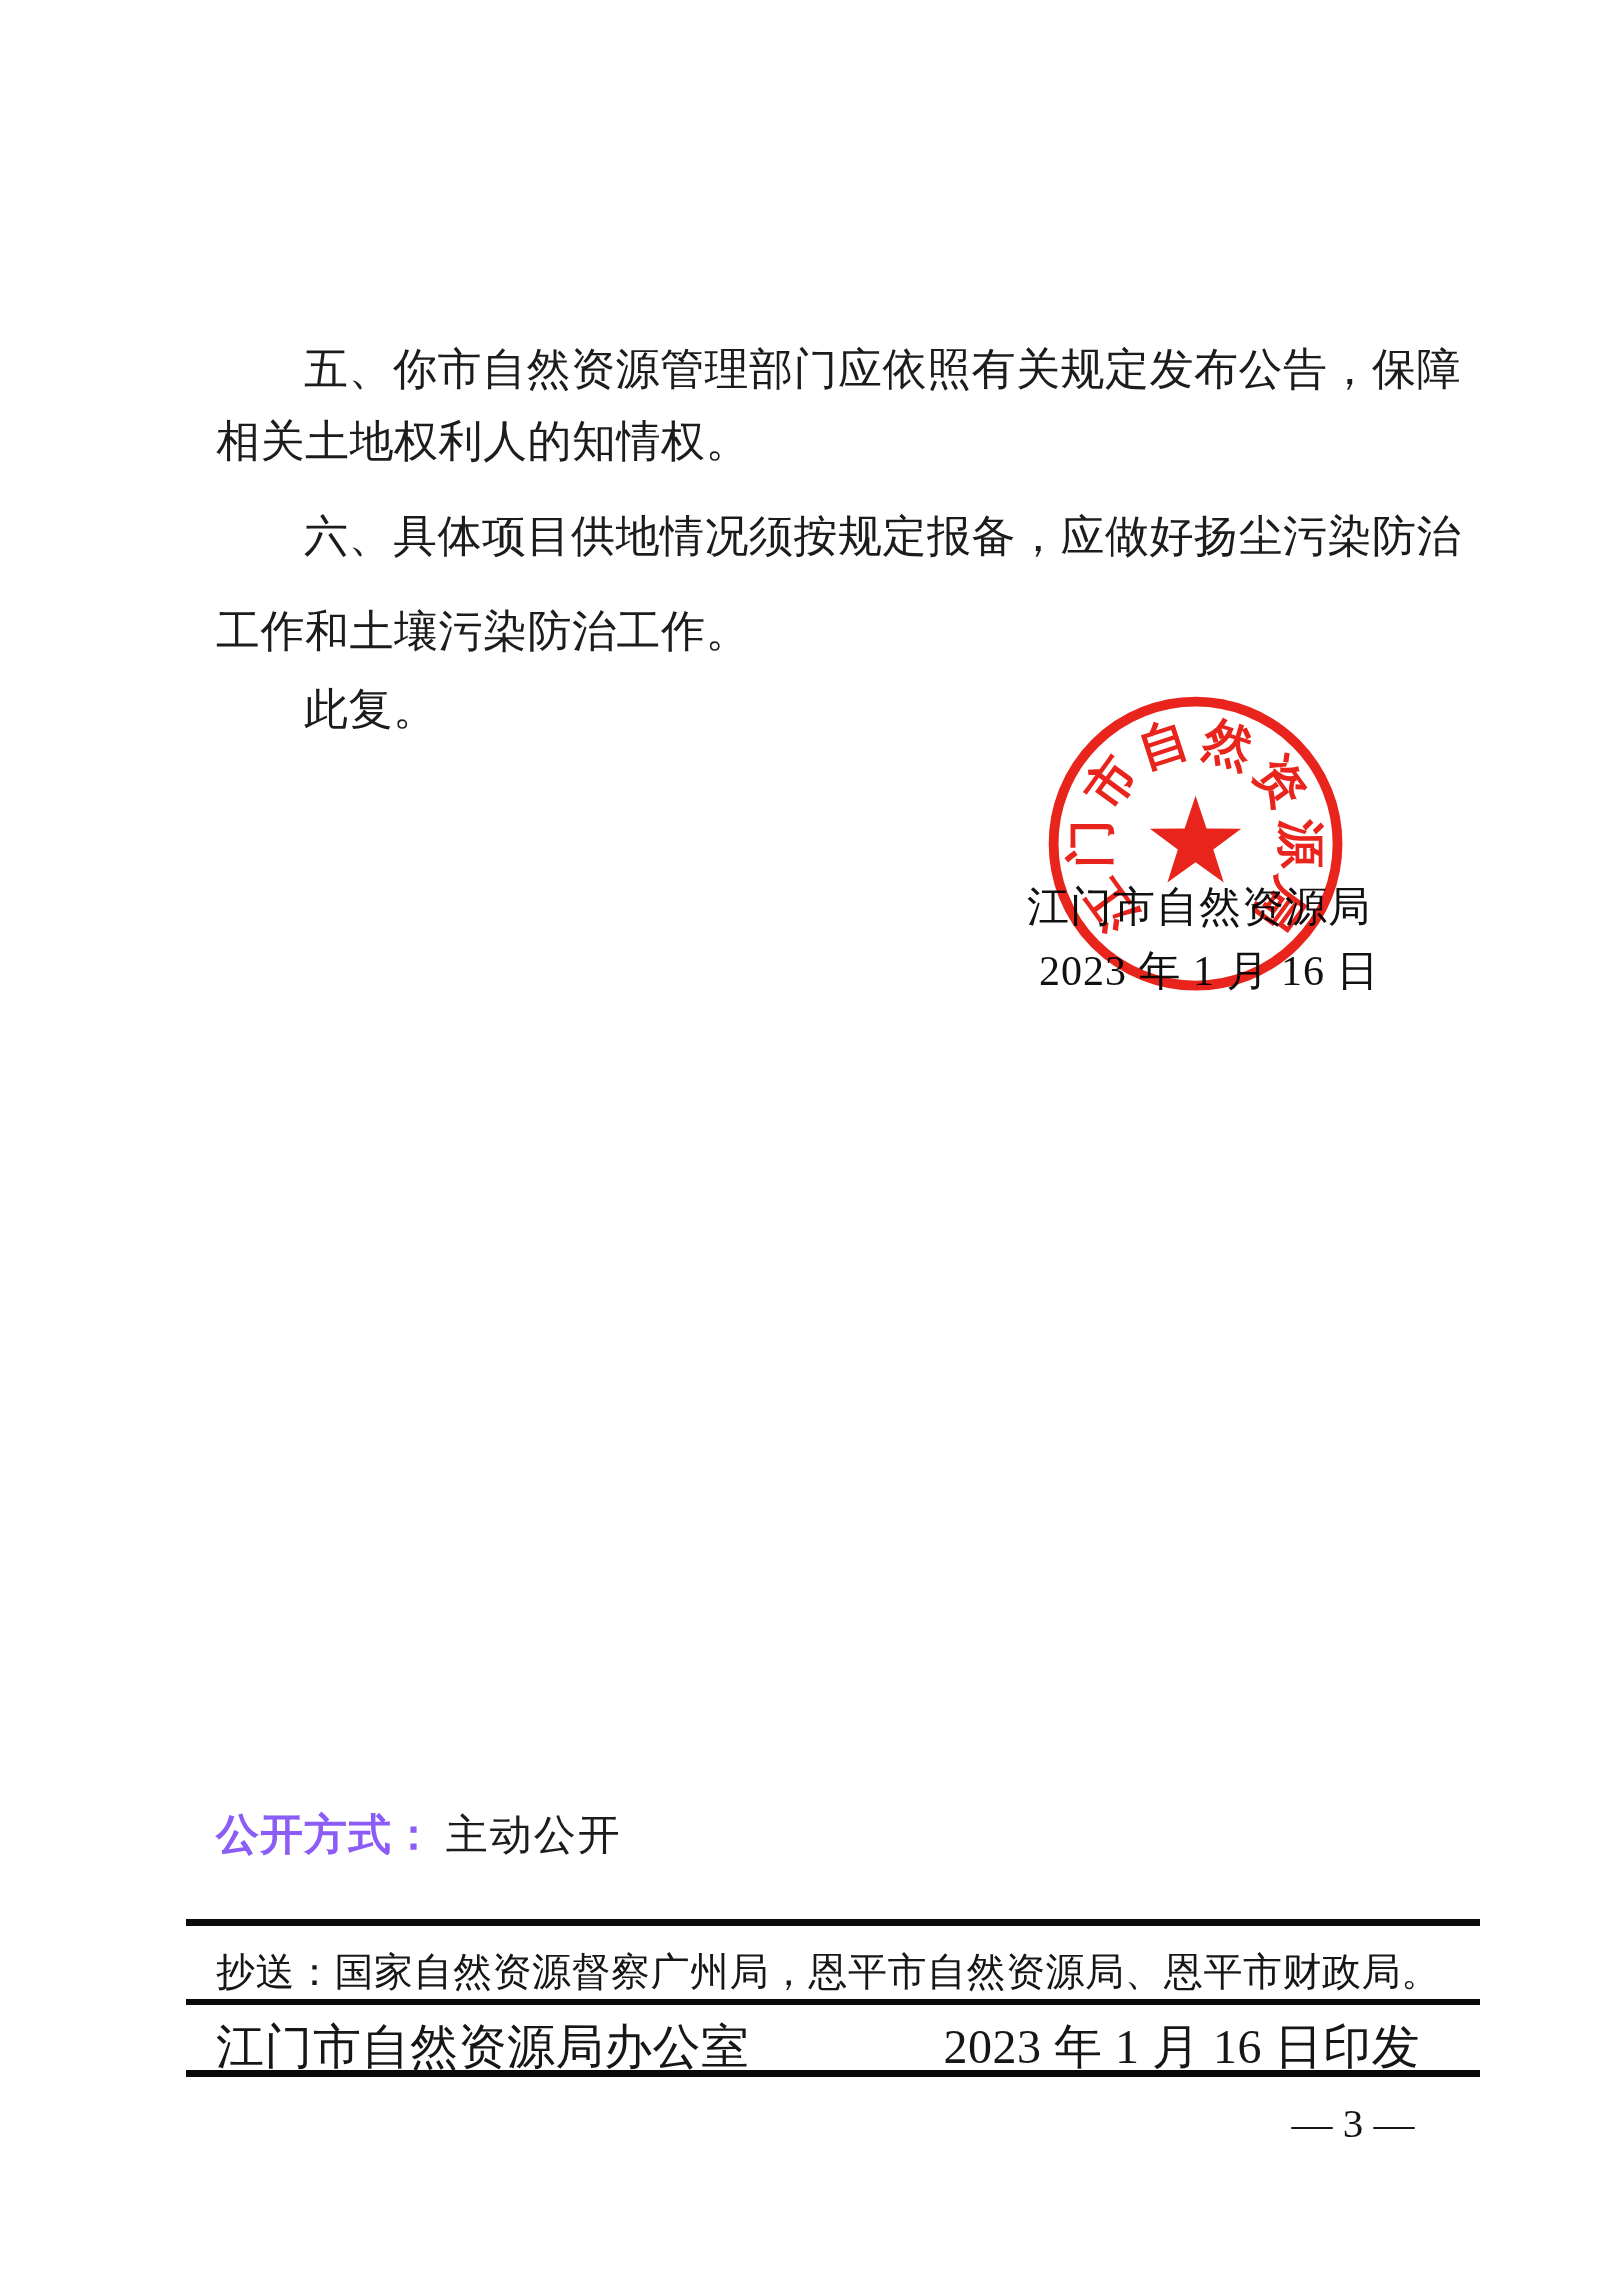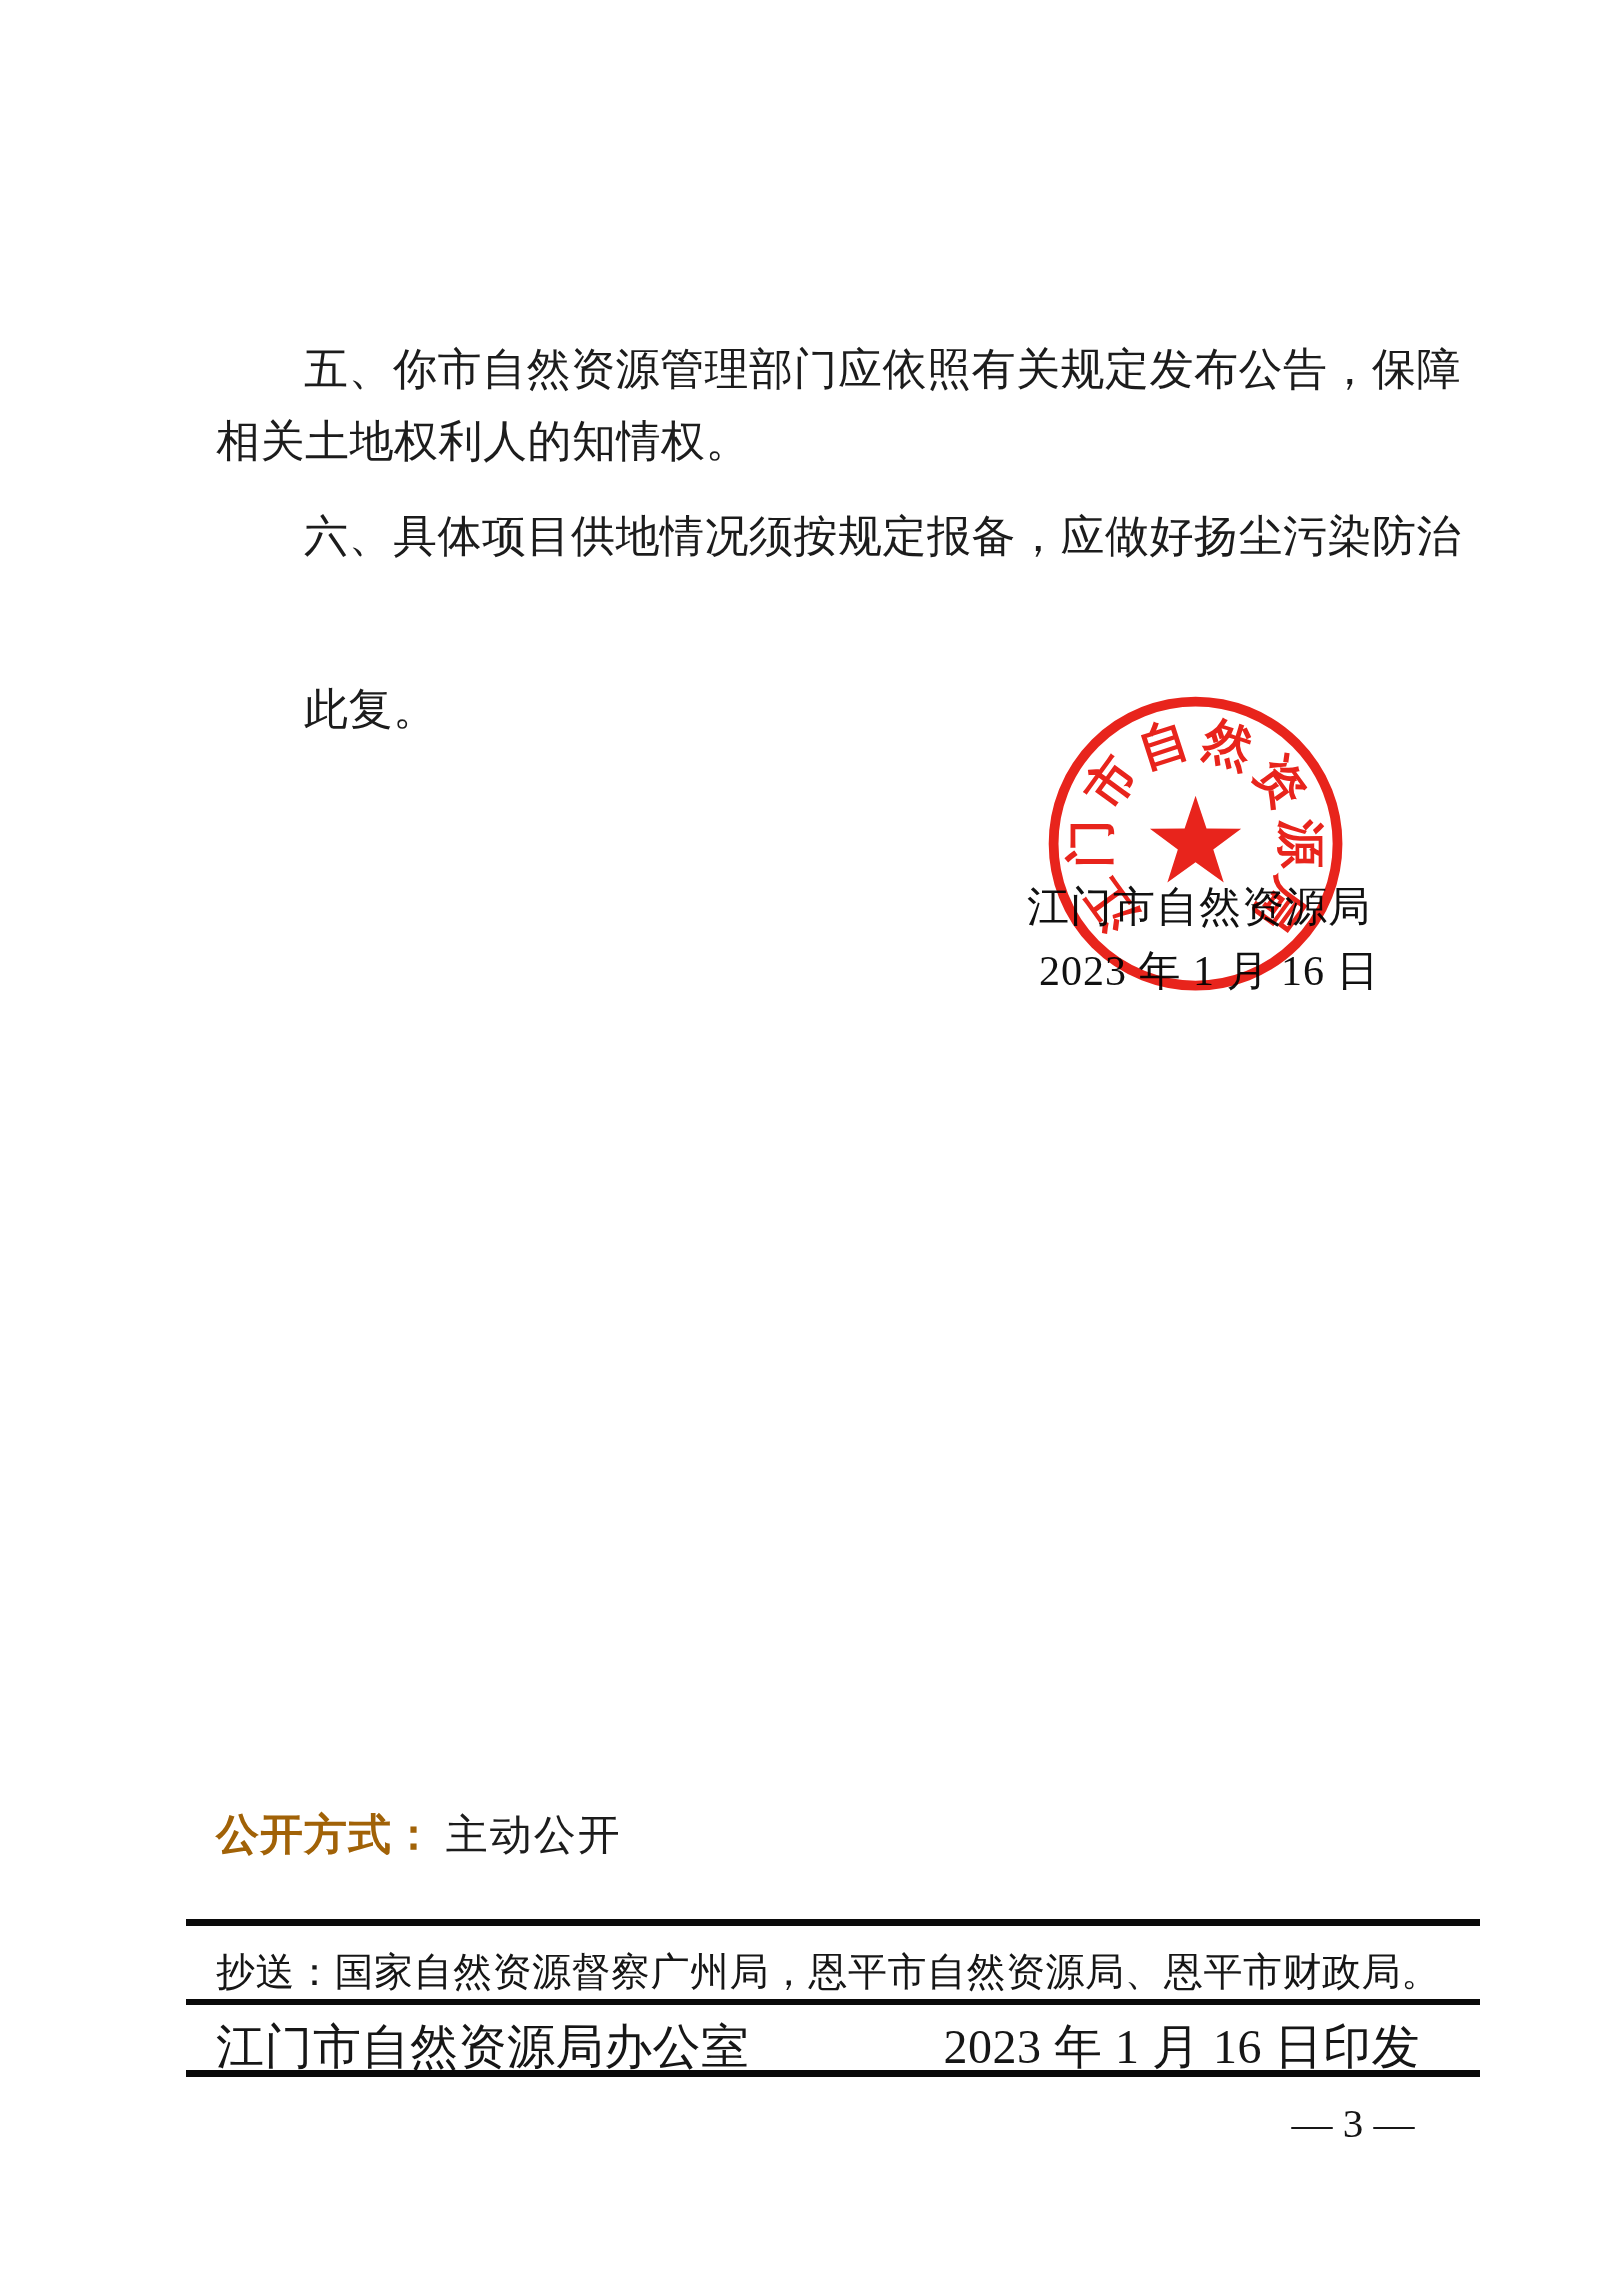--- a/index.html
+++ b/index.html
@@ -43,21 +43,21 @@
   .seal text{
     font-family:"Liberation Serif","DejaVu Serif",serif;
     font-weight:bold;
   }
 
   .disclosure{
     position:absolute;left:216px;top:1806px;white-space:nowrap;
   }
   .disc-label{
     font-family:"Liberation Sans","DejaVu Sans",sans-serif;
-    font-weight:bold;font-size:43px;color:#a16207;letter-spacing:1px;
+    font-weight:bold;font-size:43px;color:#8b5cf6;letter-spacing:1px;
   }
   .disc-value{
     font-size:42px;margin-left:9.8px;letter-spacing:2px;color:#1c1c1c;font-family:Liberation Serif, serif;
   }
 
   .rule{position:absolute;left:186px;width:1294px;background:#0a0a0a;}
   .rule1{top:1919px;height:6.9px;}
   .rule2{top:1999px;height:5.9px;}
   .rule3{top:2070px;height:6.9px;}
 
@@ -76,20 +76,21 @@
   }
 </style>
 </head>
 <body>
 
 <div class="page">
 
   <div class="bline l1">五、你市自然资源管理部门应依照有关规定发布公告，保障</div>
   <div class="bline l2">相关土地权利人的知情权。</div>
   <div class="bline l3">六、具体项目供地情况须按规定报备，应做好扬尘污染防治</div>
+  <div class="bline l4">工作和土壤污染防治工作。</div>
   <div class="bline l5">此复。</div>
 
   <div class="sig-org">江门市自然资源局</div>
   <div class="sig-date">2023 年 1 月 16 日</div>
 
   <div class="seal">
     <svg viewBox="0 0 334 334" xmlns="http://www.w3.org/2000/svg">
       <circle cx="164" cy="161" r="145" fill="none" stroke="currentColor" stroke-width="10"></circle>
       <path fill="currentColor" d="M164,112 L175.2,145.6 L210.6,145.9 L182.1,166.9 L192.8,200.6 L164,180 L135.2,200.6 L145.9,166.9 L117.4,145.9 L152.8,145.6 Z"></path>
       <g fill="currentColor" font-size="50" text-anchor="middle">

